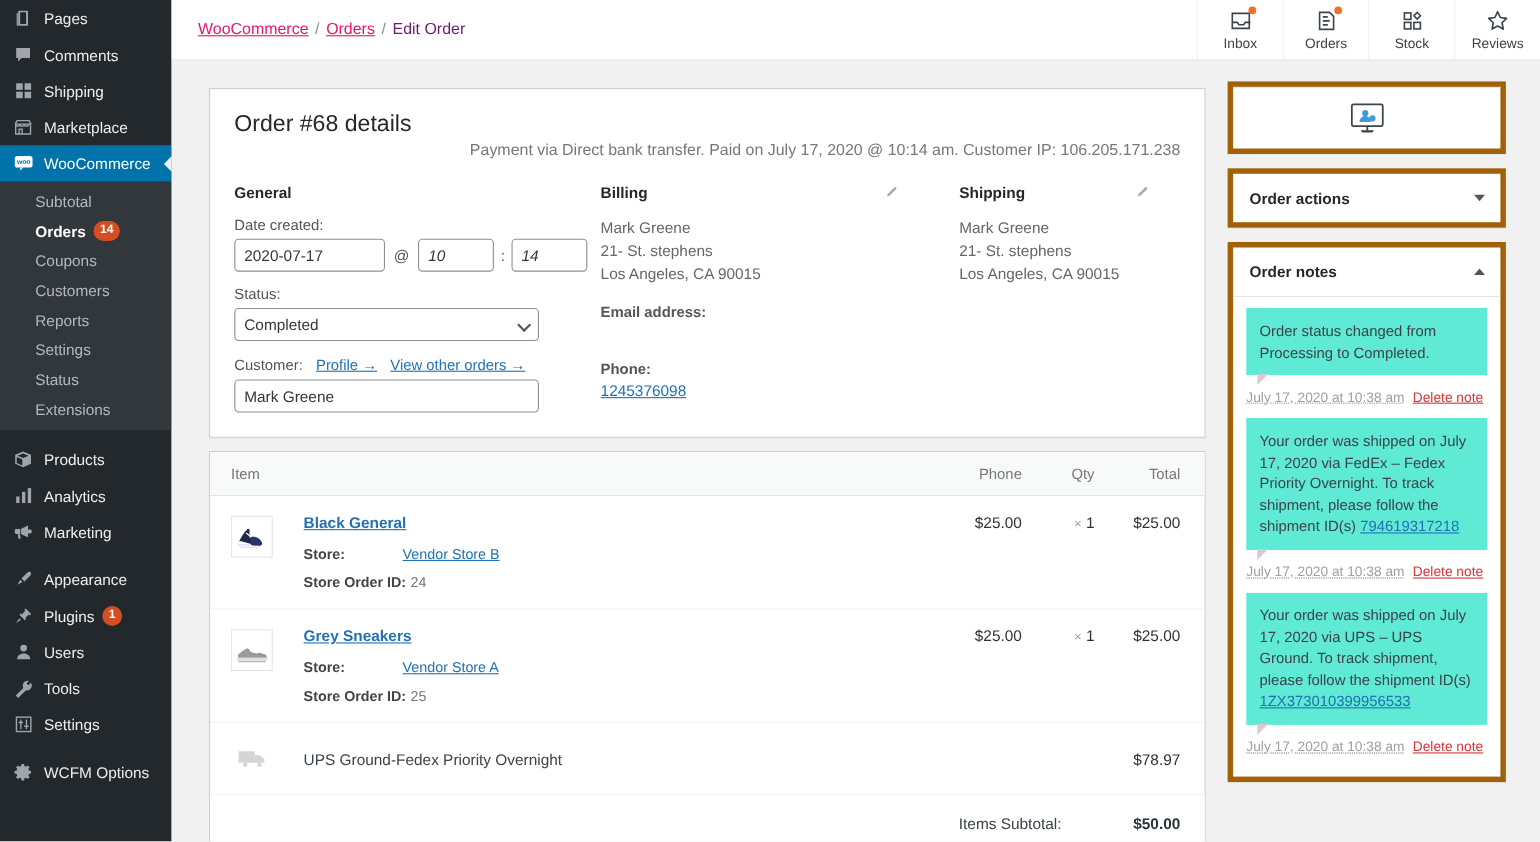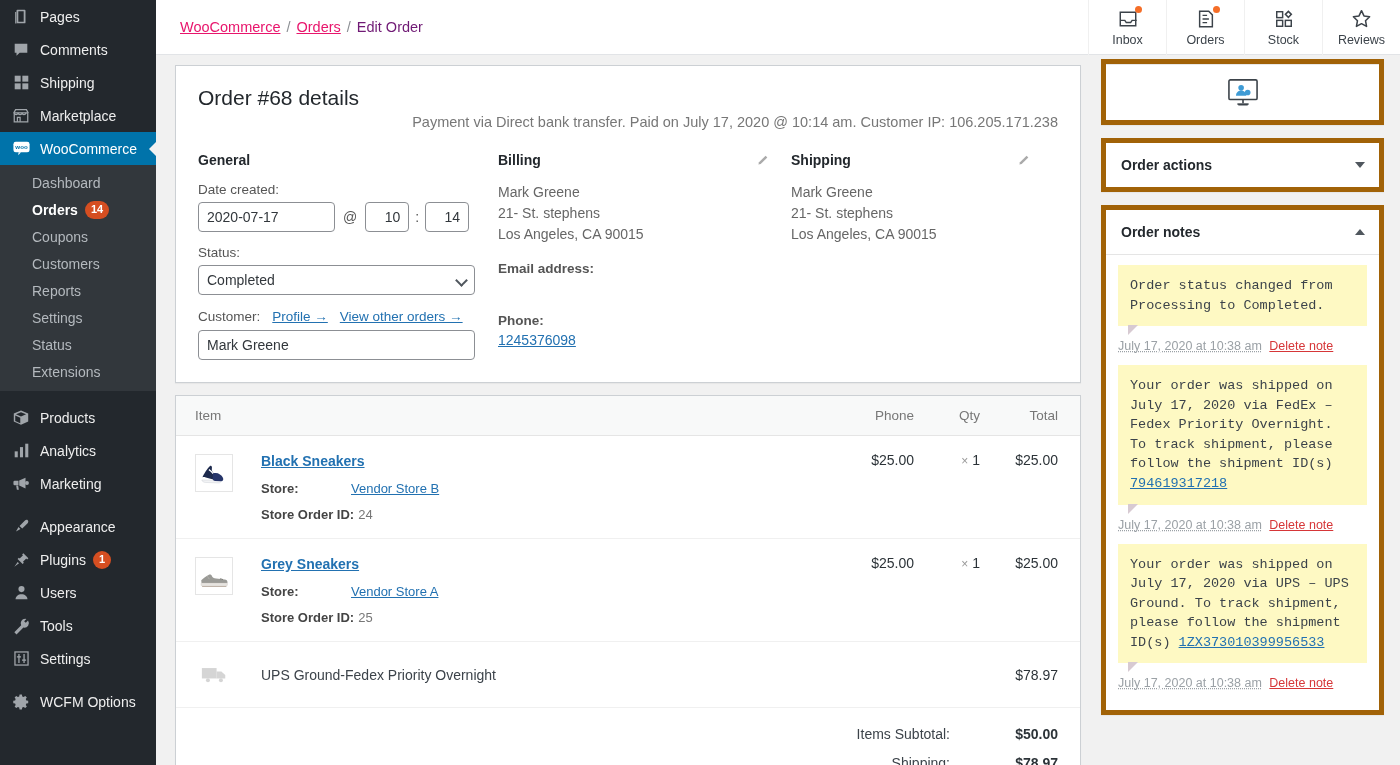--- a/index.html
+++ b/index.html
@@ -98,55 +98,55 @@
   .topicon .glyph { position: relative; height: 22px; display:flex; align-items:center; }
   .topicon .t { font-size: 12.5px; color: #3c434a; }
   .dot {
     position: absolute; top: -2px; right: -4px;
     width: 7px; height: 7px; border-radius: 50%;
     background: #f56e28;
   }
 
   .content {
     display: flex;
-    padding: 0;
+    padding: 15px;
     height: 710px;
   }
   .col-left { width: 935px; flex: 0 0 935px; padding: 10px 10px 0 19px; }
   .col-right { flex: 1 1 auto; padding: 4px 16px 0 10px; }
 
   .panel {
     background: #fff;
     border: 1px solid #ccd0d4;
     box-shadow: 0 1px 1px rgba(0,0,0,.04);
     margin-bottom: 12px;
   }
 
   
   .order-head { padding: 18px 22px 22px 22px; }
   h2.order-title { font-size: 21px; font-weight: 400; color: #23282d; line-height: 1.3; }
   .order-sub { font-size: 14.5px; color: #777; margin-top: 3px; text-align: right; }
 
-  .cols3 { display: flex; margin-top: 22px; }
+  .cols3 { display: flex; margin-top: 22px; gap: 33px; }
   .c1 { width: 300px; flex: 0 0 300px; }
   .c2 { width: 293px; flex: 0 0 293px; position: relative; }
   .c3 { flex: 1 1 auto; position: relative; }
   h3.sec { font-size: 14px; font-weight: bold; color: #23282d; margin-bottom: 14px; }
   .fld-label { font-size: 13.5px; color: #555; margin-bottom: 5px; }
   .row-inline { display: flex; align-items: center; gap: 6px; }
   input.txt, select.sel {
     font-family: "Liberation Sans", sans-serif;
     font-size: 14px; color: #32373c;
     border: 1px solid #8c8f94; border-radius: 4px;
     background: #fff; height: 30px;
     padding: 0 8px;
     outline: none;
   }
   .date-in { width: 137px; }
-  .hm-in { width: 44px; text-align:right; }
+  .hm-in { width: 69px; text-align:left;font-style:italic; }
   .at { color: #555; font-size: 14px; padding: 0 2px; }
   .colon { color: #555; font-size: 14px; }
   .sel-wrap { position: relative; width: 277px; margin-top: 0; }
   select.sel { width: 277px; appearance: none; -webkit-appearance: none; padding-right: 26px; }
   .chev {
     position: absolute; right: 9px; top: 11px; pointer-events: none;
     width: 9px; height: 9px;
     border-right: 2px solid #50575e; border-bottom: 2px solid #50575e;
     transform: rotate(45deg);
   }
@@ -221,27 +221,26 @@
   .rhead {
     display:flex; align-items:center; justify-content: space-between;
     padding: 14px 14px 14px 15px;
     font-size: 14px; font-weight: bold; color: #23282d;
   }
   .rhead .tri-d { width: 0;height:0;border-left:5px solid transparent;border-right:5px solid transparent;border-top:6px solid #50575e; }
   .rhead .tri-u { width: 0;height:0;border-left:5px solid transparent;border-right:5px solid transparent;border-bottom:6px solid #50575e; }
   .rbody { border-top: 1px solid #e5e5e5; padding: 10px 12px 8px 12px; }
   .note { margin-bottom: 12px; }
   .note-bubble {
-    background: #fef9c3;
+    background: #5eead4;
     color: #3c434a;
     font-size: 13.5px;
     line-height: 1.45;
     padding: 11px 12px 11px 12px;
     position: relative;
-    font-family: Liberation Mono, monospace;
   }
   .note-bubble::after {
     content: ""; position: absolute; left: 10px; bottom: -9px;
     width: 0; height: 0;
     border-left: 0 solid transparent;
     border-right: 10px solid transparent;
     border-top: 10px solid #d7cad2;
   }
   .note-bubble a { color: #2271b1; text-decoration: underline; }
   .note-meta { margin-top: 13px; font-size: 12.5px; color: #9ba1a6; }
@@ -304,21 +303,21 @@
             <rect x="1.5" y="3" width="17" height="11" rx="2.5" fill="#fff"></rect>
             <path d="M7 14l-.5 3 3-3H7z" fill="#fff"></path>
             <text x="10" y="11" font-size="6.5" text-anchor="middle" fill="#0073aa" font-family="Liberation Sans, sans-serif" font-weight="bold">woo</text>
           </svg>
       </span>
       <span class="lbl">WooCommerce</span>
     </div>
 
     <div class="submenu">
       <div class="sub-item">
-          <span>Dashboard</span>
+          <span>Subtotal</span>
         </div>
       <div class="sub-item cur">
         <span>Orders</span>
         <span class="badge">14</span>
       </div>
       <div class="sub-item">
           <span>Coupons</span>
         </div>
       <div class="sub-item">
           <span>Customers</span>
@@ -571,21 +570,21 @@
             <div class="thumb">
               <svg width="34" height="34" viewBox="0 0 40 40">
                 <rect width="40" height="40" fill="#fff"></rect>
                 <path d="M6 26c2-5 6-11 9-14 1.5-1.5 3 0 2.5 2.5-.6 3 1 5 3 6.5l5 3.5c1.6 1.1 2 2.6 1.2 3.6-.7.9-2 1-3.3.6l-13-3.5c-2.5-.7-4.4-.8-4.4.8z" fill="#1d2a4d"></path>
                 <path d="M5.6 28.2c.4 1.6 2 2.6 4 2.9l16 .6c1.4 0 2.3-.6 2.4-1.6l.1-1.5-22.5-.4z" fill="#f2f3f5" stroke="#cfd3da" stroke-width=".6"></path>
                 <path d="M14 16c2 1 4 3 5 5" stroke="#fff" stroke-width="1.4" fill="none"></path>
                 <path d="M22 20c3.5 0 7 2.5 8.5 5.5 1 2 .2 4-2 4.2l-7-.3c-2-.1-3-1.3-3-3.2l.2-4.8c0-1 1-1.4 3.3-1.4z" fill="#26356a"></path>
               </svg>
             </div>
             <div class="idetails">
-              <a class="iname" href="#">Black Sneakers</a>
+              <a class="iname" href="#">Black General</a>
               <div class="ismall">
                 <b>Store:</b>
                 <a href="#">Vendor Store B</a>
               </div>
               <div class="ismall">
                 <b style="min-width:auto">Store Order ID:</b>
                 <span class="v">24</span>
               </div>
             </div>
             <div class="icost">$25.00</div>

